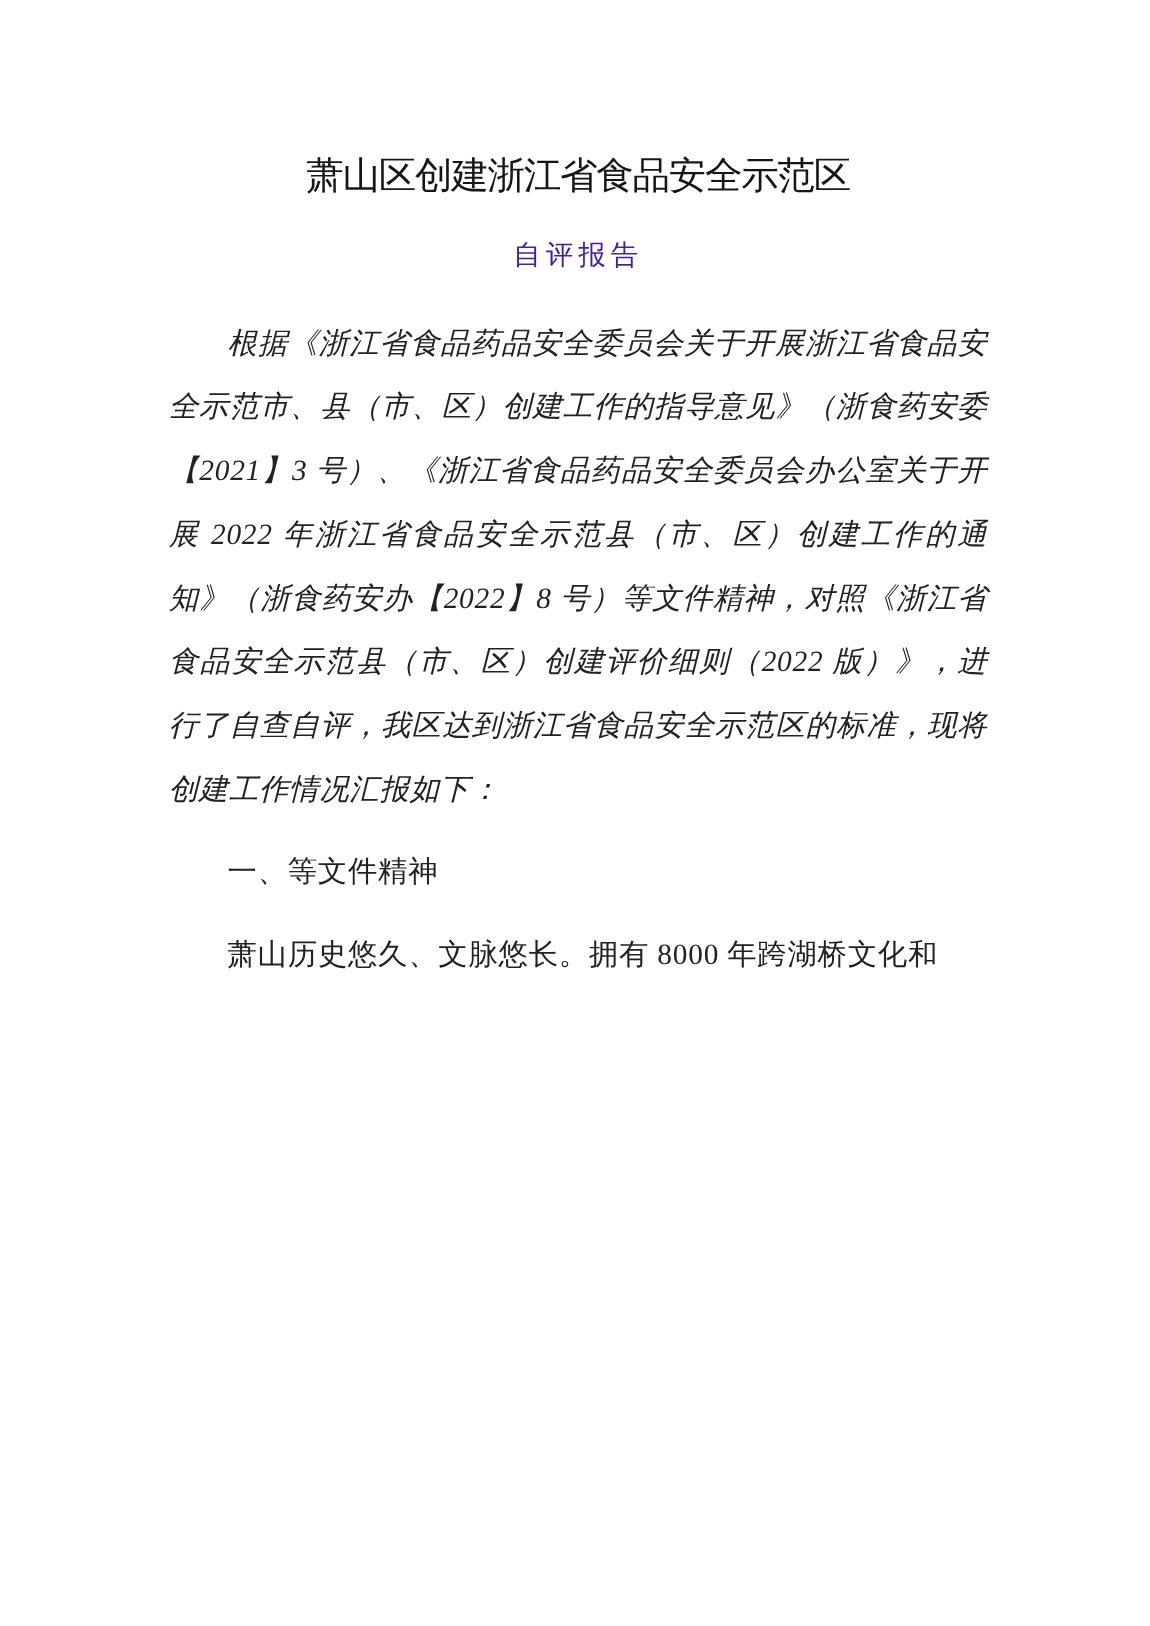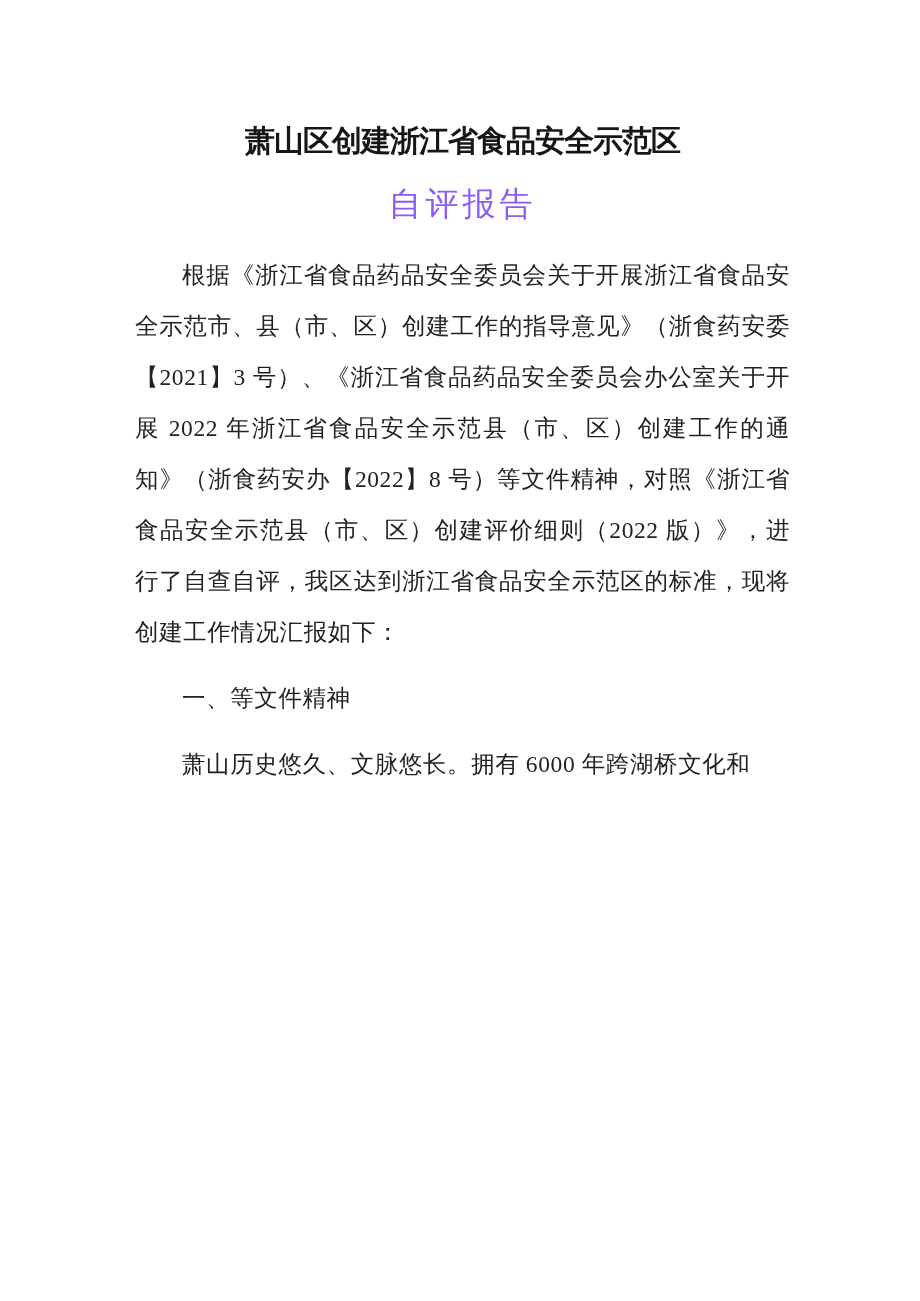--- a/index.html
+++ b/index.html
@@ -17,49 +17,50 @@
   .page {
     box-sizing: border-box;
     width: 920px;
     height: 1301px;
     padding: 118px 130px 40px 135px;
     background: #ffffff;
   }
   .doc-title {
     margin: 0;
     font-size: 30px;
-    font-weight: bold;
+    font-weight: normal;
     line-height: 46px;
     text-align: center;
     letter-spacing: -1px;
     color: #161616;
     white-space: nowrap;
   }
   .doc-subtitle {
     margin: 17px 0 0 0;
-    font-size: 33px;
+    font-size: 22px;
     font-weight: normal;
     line-height: 46px;
     text-align: center;
     letter-spacing: 4px;
-    color: #8b5cf6;
+    color: #4c1d95;
   }
   .body-para {
     margin: 15px 0 0 0;
     font-size: 23.5px;
     line-height: 51px;
     letter-spacing: 0.6px;
     text-align: justify;
     text-justify: inter-character;
     text-align-last: left;
     text-indent: 2em;
     color: #222222;
   }
   .first-para {
     margin-top: 23px;
+    font-style: italic;
   }
   .section-heading {
     margin: 15px 0 0 0;
     font-size: 23.5px;
     font-weight: normal;
     line-height: 51px;
     letter-spacing: 0.6px;
     text-indent: 2em;
     color: #222222;
   }
@@ -70,14 +71,14 @@
 <div class="page">
   <h1 class="doc-title">萧山区创建浙江省食品安全示范区</h1>
 
   <h2 class="doc-subtitle">自评报告</h2>
 
   <p class="body-para first-para">根据《浙江省食品药品安全委员会关于开展浙江省食品安全示范市、县（市、区）创建工作的指导意见》（浙食药安委【2021】3 号）、《浙江省食品药品安全委员会办公室关于开展 2022 年浙江省食品安全示范县（市、区）创建工作的通知》（浙食药安办【2022】8 号）等文件精神，对照《浙江省食品安全示范县（市、区）创建评价细则（2022 版）》，进行了自查自评，我区达到浙江省食品安全示范区的标准，现将创建工作情况汇报如下：</p>
 
   <p class="section-heading">一、等文件精神</p>
 
 
-  <p class="body-para">萧山历史悠久、文脉悠长。拥有 6000 年跨湖桥文化和</p>
+  <p class="body-para">萧山历史悠久、文脉悠长。拥有 8000 年跨湖桥文化和</p>
 </div>
 
 </body></html>

